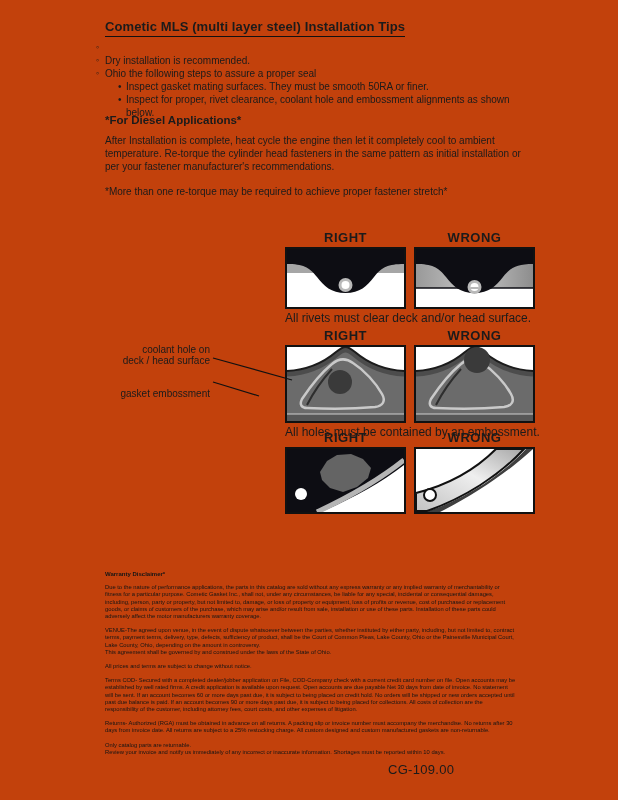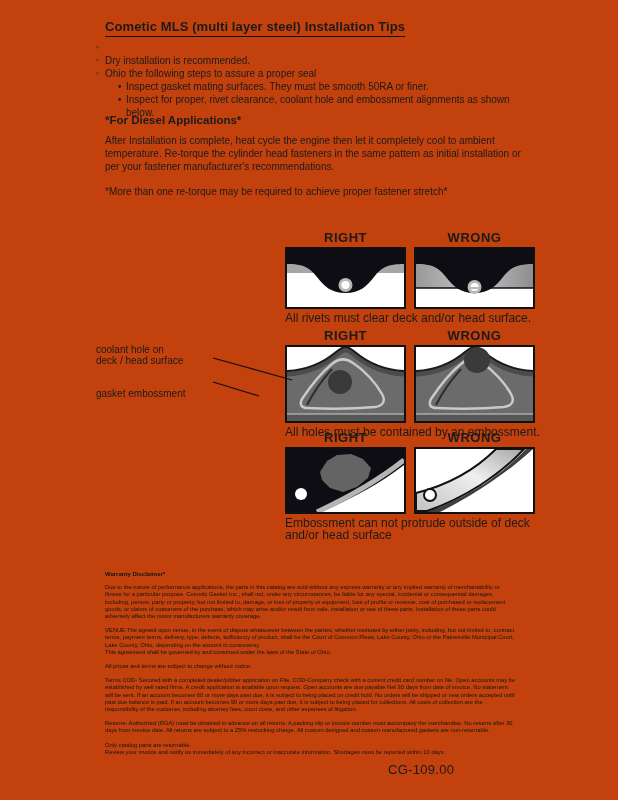--- a/index.html
+++ b/index.html
@@ -20,21 +20,21 @@
   .diesel { position:absolute; left:105px; top:114px; width:416px; font-size:10px; line-height:13px; }
   .diesel-heading { font-size:11.5px; font-weight:bold; margin:0 0 7px 0; }
   .diesel p { margin:0 0 12px 0; }
   .figure { position:absolute; left:237px; width:260px;margin-left:48px; }
   .fig1 { top:231px; } .fig2 { top:329px; } .fig3 { top:431px; }
   .fig-labels { display:flex; gap:8px; }
   .fig-label { width:121px; text-align:center; font-size:13px; font-weight:bold; letter-spacing:0.5px; line-height:14px; }
   .fig-boxes { display:flex; gap:8px; margin-top:2px; }
   .fig-box svg { display:block; }
   .fig-caption { margin-top:3px; font-size:12px; line-height:12px; width:260px; }
-  .annotations { position:absolute; left:96px; top:344px; width:114px; font-size:10px; line-height:11px; }
+  .annotations { position:absolute; left:96px; top:344px; width:114px; text-align:right; font-size:10px; line-height:11px; }
   .anno-coolant { white-space:pre-line; }
   .anno-emboss { margin-top:22px; }
   .leaders { position:absolute; left:212px; top:350px; pointer-events:none; z-index:5; }
   .disclaimer { position:absolute; left:105px; top:571px; width:412px; font-size:5.8px; line-height:7.2px; color:#151515; }
   .disclaimer-heading { font-size:6px; font-weight:bold; margin:0 0 6px 0; }
   .disclaimer p { margin:0 0 7px 0; white-space:pre-line; }
   .page-code { position:absolute; left:388px; top:762px; font-size:13px; letter-spacing:0.3px; }
 </style>
 </head>
 <body>
@@ -187,21 +187,20 @@
             </linearGradient>
           </defs>
           <rect width="121" height="67" fill="#fff"></rect>
           <path d="M112,2 C86,30 50,52 12,65 L26,65 C62,47 94,25 119,2 Z" fill="#3f3f3f"></path>
           <path d="M2,46 C34,38 62,22 82,2 H110 C85,29 50,51 13,64 H2 Z" fill="url(#gw3)" stroke="#111" stroke-width="2"></path>
           <circle cx="16" cy="48" r="6" fill="#fff" stroke="#111" stroke-width="2"></circle>
           <rect x="1" y="1" width="119" height="65" fill="none" stroke="#111" stroke-width="2"></rect>
         </svg>
       </div>
     </div>
-    <div class="fig-caption">Embossment can not protrude outside of deck and/or head surface</div>
   </div>
 
   <div class="disclaimer">
     <div class="disclaimer-heading">Warranty Disclaimer*</div>
     <p>Due to the nature of performance applications, the parts in this catalog are sold without any express warranty or any implied warranty of merchantability or fitness for a particular purpose.  Cometic Gasket Inc., shall not, under any circumstances, be liable for any special, incidental or consequential damages, including, person, party or property, but not limited to, damage, or loss of property or equipment, loss of profits or revenue, cost of purchased or replacement goods, or claims of customers of the purchase, which may arise and/or result from sale, installation or use of these parts.  Installation of these parts could adversely affect the motor manufacturers warranty coverage.</p>
     <p>VENUE-The agreed upon venue, in the event of dispute whatsoever between the parties, whether instituted by either party, including, but not limited to, contract terms, payment terms, delivery, type, defects, sufficiency of product, shall be the Court of Common Pleas, Lake County, Ohio or the Painesville Municipal Court, Lake County, Ohio, depending on the amount in controversy.
 This agreement shall be governed by and construed under the laws of the State of Ohio.</p>
     <p>All prices and terms are subject to change without notice.</p>
     <p>Terms COD- Secured with a completed dealer/jobber application on File, COD-Company check with a current credit card number on file.  Open accounts may be established by well rated firms.  A credit application is available upon request.  Open accounts are due payable Net 30 days from date of invoice.  No statement will be sent.  If an account becomes 60 or more days past due, it is subject to being placed on credit hold.  No orders will be shipped or new orders accepted until past due balance is paid.  If an account becomes 90 or more days past due, it is subject to being placed for collections.  All costs of collection are the responsibility of the customer, including attorney fees, court costs, and other expenses of litigation.</p>
     <p>Returns- Authorized (RGA) must be obtained in advance on all returns.  A packing slip or invoice number must accompany the merchandise.  No returns after 30 days from invoice date.  All returns are subject to a 25% restocking charge.  All custom designed and custom manufactured gaskets are non-returnable.</p>

